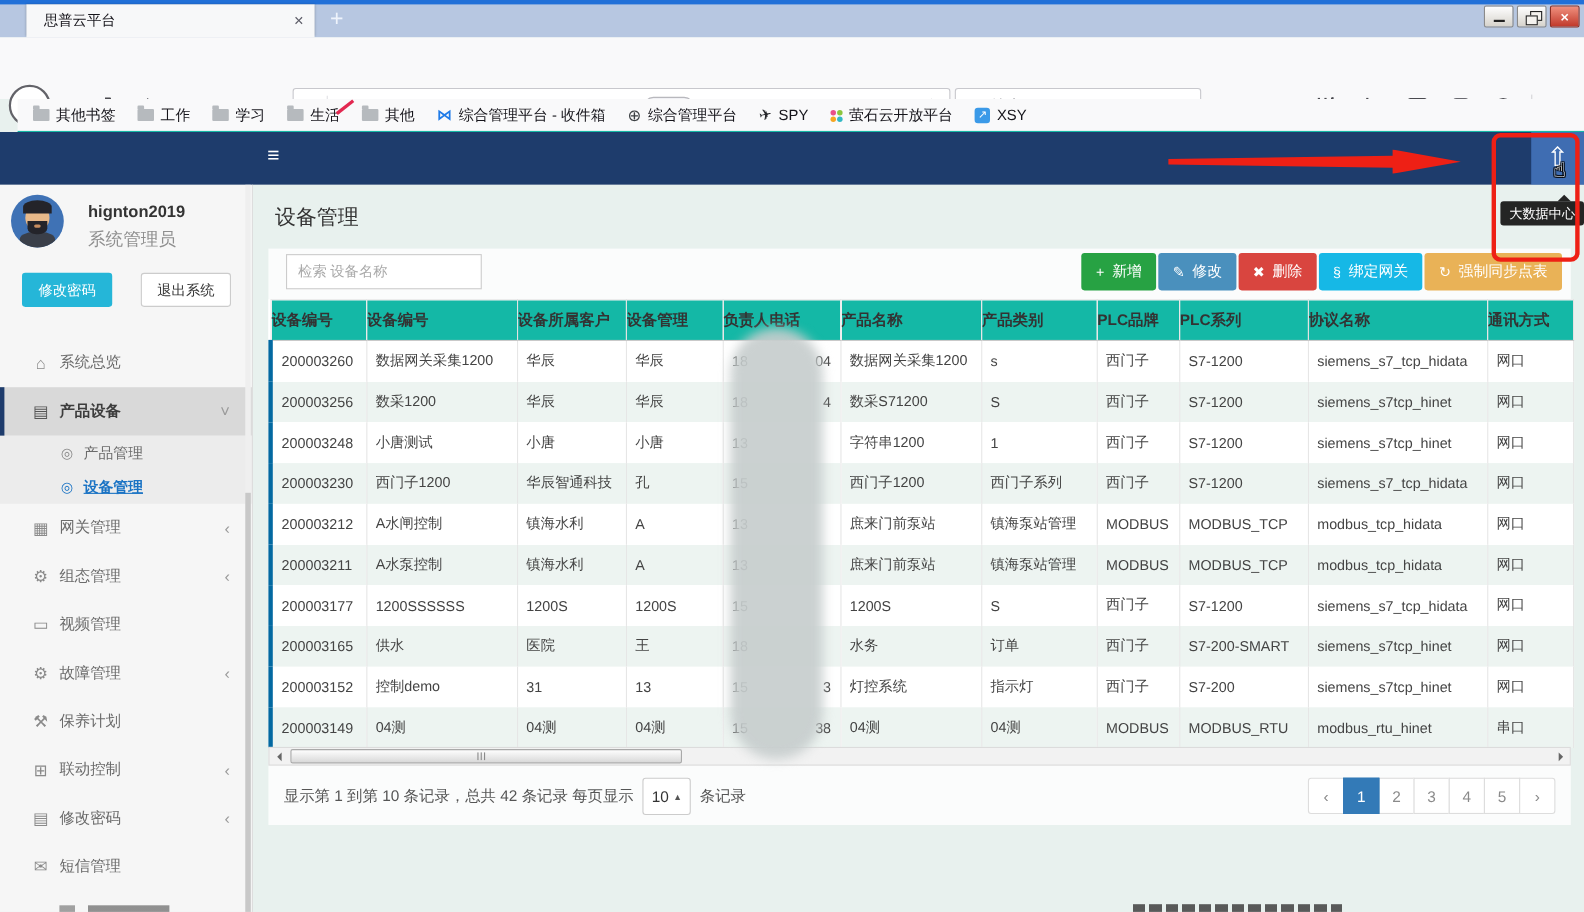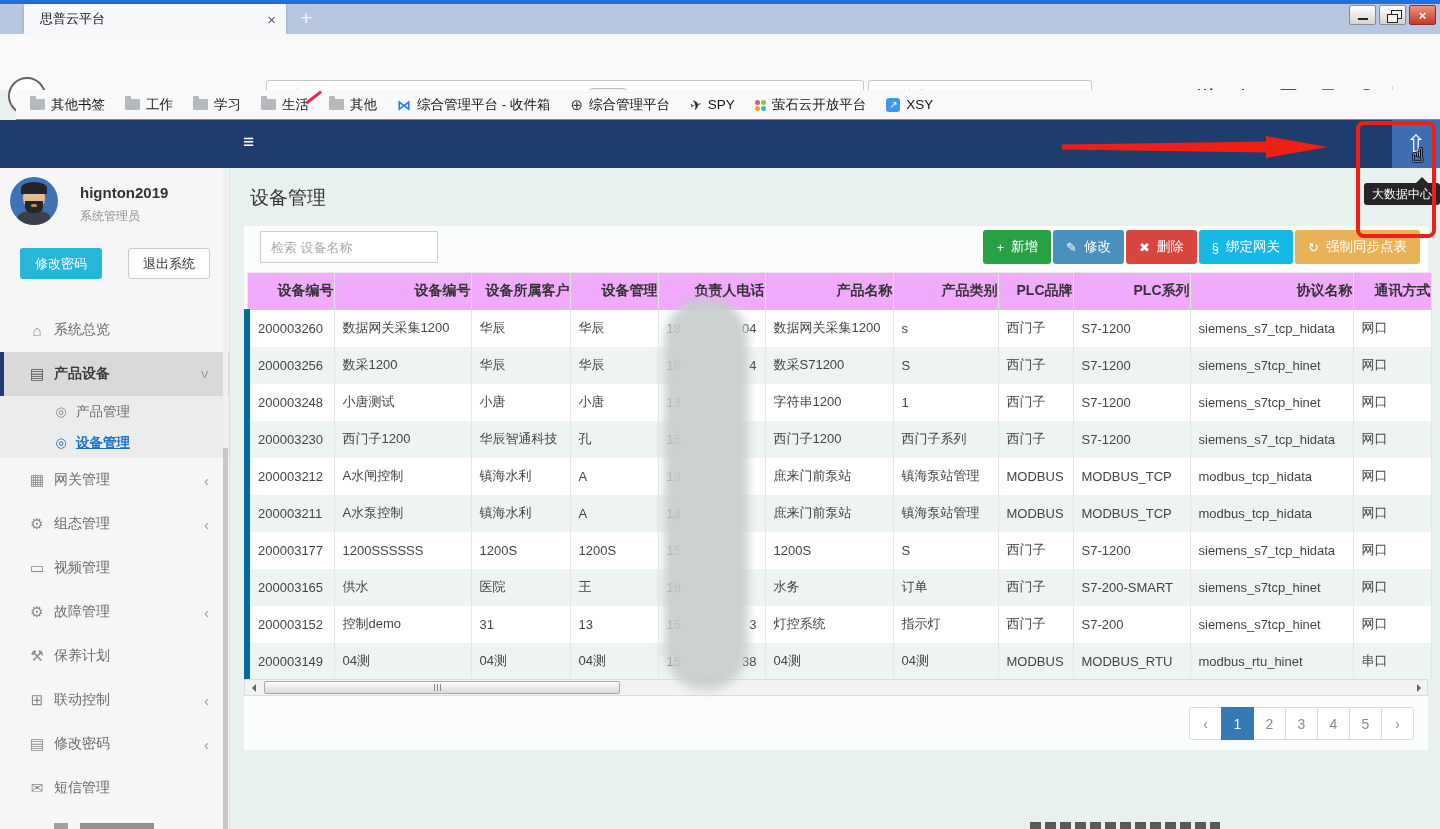--- a/index.html
+++ b/index.html
@@ -90,21 +90,21 @@
 
 
 .sidebar{position:absolute;top:168px;left:0;width:230px;height:661px;background:#f6f6f6;border-right:1px solid #ddd}
 .avatar{position:absolute;left:10px;top:9px;width:48px;height:48px;border-radius:50%;background:#3f72b5;overflow:hidden}
 .avatar .head{position:absolute;left:13px;top:9px;width:22px;height:24px;border-radius:50%;background:#e8b98a}
 .avatar .hair{position:absolute;left:11px;top:5px;width:26px;height:12px;border-radius:50% 50% 0 0;background:#24242a}
 .avatar .beard{position:absolute;left:15px;top:24px;width:18px;height:12px;border-radius:0 0 45% 45%;background:#24242a}
 .avatar .mouth{position:absolute;left:21px;top:27px;width:6px;height:3px;border-radius:2px;background:#c78d60}
 .avatar .shirt{position:absolute;left:8px;top:34px;width:32px;height:16px;border-radius:40% 40% 0 0;background:#3a3f49}
 .uname{position:absolute;left:80px;top:16px;font-size:15px;font-weight:bold;color:#333}
-.urole{position:absolute;left:80px;top:40px;font-size:12px;color:#8f8f8f}
+.urole{position:absolute;left:80px;top:40px;font-size:16px;color:#8f8f8f}
 .pwd-btn{position:absolute;left:20px;top:80px;width:82px;height:31px;background:#25b6d8;color:#fff;font-size:13px;border:none;border-radius:3px;display:flex;align-items:center;justify-content:center}
 .logout-btn{position:absolute;left:128px;top:80px;width:82px;height:31px;background:#fff;color:#333;font-size:13px;border:1px solid #ccc;border-radius:3px;display:flex;align-items:center;justify-content:center}
 .menu{position:absolute;top:140px;left:0;width:229px}
 .mi{height:44px;display:flex;align-items:center;padding-left:26px;position:relative;color:#6b6b6b;font-size:14px}
 .mi .mic{width:22px;margin-right:6px;color:#8a8a8a;font-size:15px;text-align:center;flex:none}
 .mi.active{background:#d9d9d9;border-left:4px solid #1e3c6c;padding-left:22px;color:#3d3d3d;font-weight:bold}
 .mi.active .mic{color:#555}
 .chev{position:absolute;right:20px;color:#9a9a9a;font-size:15px;font-weight:normal}
 .submenu{background:#ececec}
 .smi{height:31px;display:flex;align-items:center;padding-left:52px;font-size:13.5px;color:#6b6b6b;position:relative}
@@ -113,35 +113,35 @@
 .smi.current .mic{color:#1a73c4}
 .smi.current .mil{text-decoration:underline;font-weight:bold}
 .sb-track{position:absolute;right:1px;top:0;width:5px;height:661px;background:#efefef}
 .sb-thumb{position:absolute;right:0;top:280px;width:5px;height:381px;background:#c8c8c8}
 .partial-side{position:absolute;left:54px;top:655px;width:100px;height:6px;background:linear-gradient(90deg,#8b8b8b 0 14px,transparent 14px 26px,#777 26px 100px);opacity:.8}
 
 
 .content{position:absolute;top:168px;left:230px;width:1210px;height:661px;background:#e8f1ee}
 .page-title{position:absolute;left:20px;top:17px;font-size:19px;color:#333}
 .panel{position:absolute;left:14px;top:58px;width:1184px;height:524px;background:#fbfcfc}
-.dev-search{position:absolute;left:16px;top:5px;width:178px;height:32px;border:1px solid #ccc;border-radius:0;background:#fff;font-size:13px;padding:0 10px;color:#333;font-family:Liberation Sans, sans-serif}
+.dev-search{position:absolute;left:16px;top:5px;width:178px;height:32px;border:1px solid #ccc;border-radius:0;background:#fff;font-size:13px;padding:0 10px;color:#333;font-family:Liberation Serif, serif}
 .dev-search::placeholder{color:#aaa}
 .btns{position:absolute;right:8px;top:4px;display:flex;gap:2px}
 .btn{height:34px;display:flex;align-items:center;gap:7px;padding:0 13px;color:#fff;font-size:13.5px;border-radius:3px;border:none}
 .btn .bic{font-size:13px}
 .btn-add{background:#27a243}
 .btn-edit{background:#4a90bd}
 .btn-del{background:#d9453f}
 .btn-bind{background:#16b8e6}
 .btn-sync{background:#e9b257}
 table.dev{position:absolute;top:46px;left:0;width:1184px;border-collapse:collapse;table-layout:fixed;background:#fff}
-table.dev th{height:37px;font-size:14px;font-weight:bold;color:#333;text-align:right;background:#f0abfc;border-right:1px solid #e2e2e2;border-bottom:1px solid #c9c9c9;border-top:1px solid #e8e8e8;overflow:hidden;white-space:nowrap}
+table.dev th{height:37px;font-size:14px;font-weight:bold;color:#333;text-align:left;background:#14b8a6;border-right:1px solid #e2e2e2;border-bottom:1px solid #c9c9c9;border-top:1px solid #e8e8e8;overflow:hidden;white-space:nowrap}
 table.dev th:first-child{border-left:1px solid #e8e8e8}
 table.dev td{height:37px;font-size:13px;color:#444;padding:0 6px 0 8px;border-right:1px solid #e6e6e6;overflow:hidden;white-space:nowrap}
-table.dev td:first-child{border-left:6px solid #0369a1}
+table.dev td:first-child{border-left:4px solid #0369a1}
 table.dev tbody tr:nth-child(even){background:#edf4f1}
 td.phone{position:relative}
 td.phone .pr{position:absolute;right:8px;top:0;line-height:37px}
 .blur-blob{position:absolute;left:420px;top:72px;width:84px;height:392px;background:rgba(199,205,205,.92);border-radius:44px;filter:blur(5px);z-index:5}
 .hscroll{position:absolute;left:0;top:453px;width:1184px;height:17px;background:#f2f2f2;border:1px solid #dcdcdc}
 .sb-arrow{position:absolute;top:0;width:16px;height:15px;display:flex;align-items:center;justify-content:center}
 .sb-arrow.left{left:0}
 .sb-arrow.right{right:0}
 .tri-l{width:0;height:0;border:4px solid transparent;border-right-color:#666;margin-right:3px}
 .tri-r{width:0;height:0;border:4px solid transparent;border-left-color:#666;margin-left:3px}
@@ -547,20 +547,28 @@
     <div class="hscroll">
       <span class="sb-arrow left">
           <span class="tri-l"></span>
         </span>
       <div class="hthumb"></div>
       <span class="sb-arrow right">
           <span class="tri-r"></span>
         </span>
     </div>
 
+    <div class="tfoot-text">
+      <span>显示第 1 到第 10 条记录，总共 42 条记录 每页显示</span>
+      <span class="psize">
+          <span>10</span>
+          <span class="caret-up">▲</span>
+        </span>
+      <span>条记录</span>
+    </div>
 
     <div class="pager">
       <a class="pg">‹</a>
       <a class="pg active">1</a>
       <a class="pg">2</a>
       <a class="pg">3</a>
       <a class="pg">4</a>
       <a class="pg">5</a>
       <a class="pg">›</a>
     </div>

